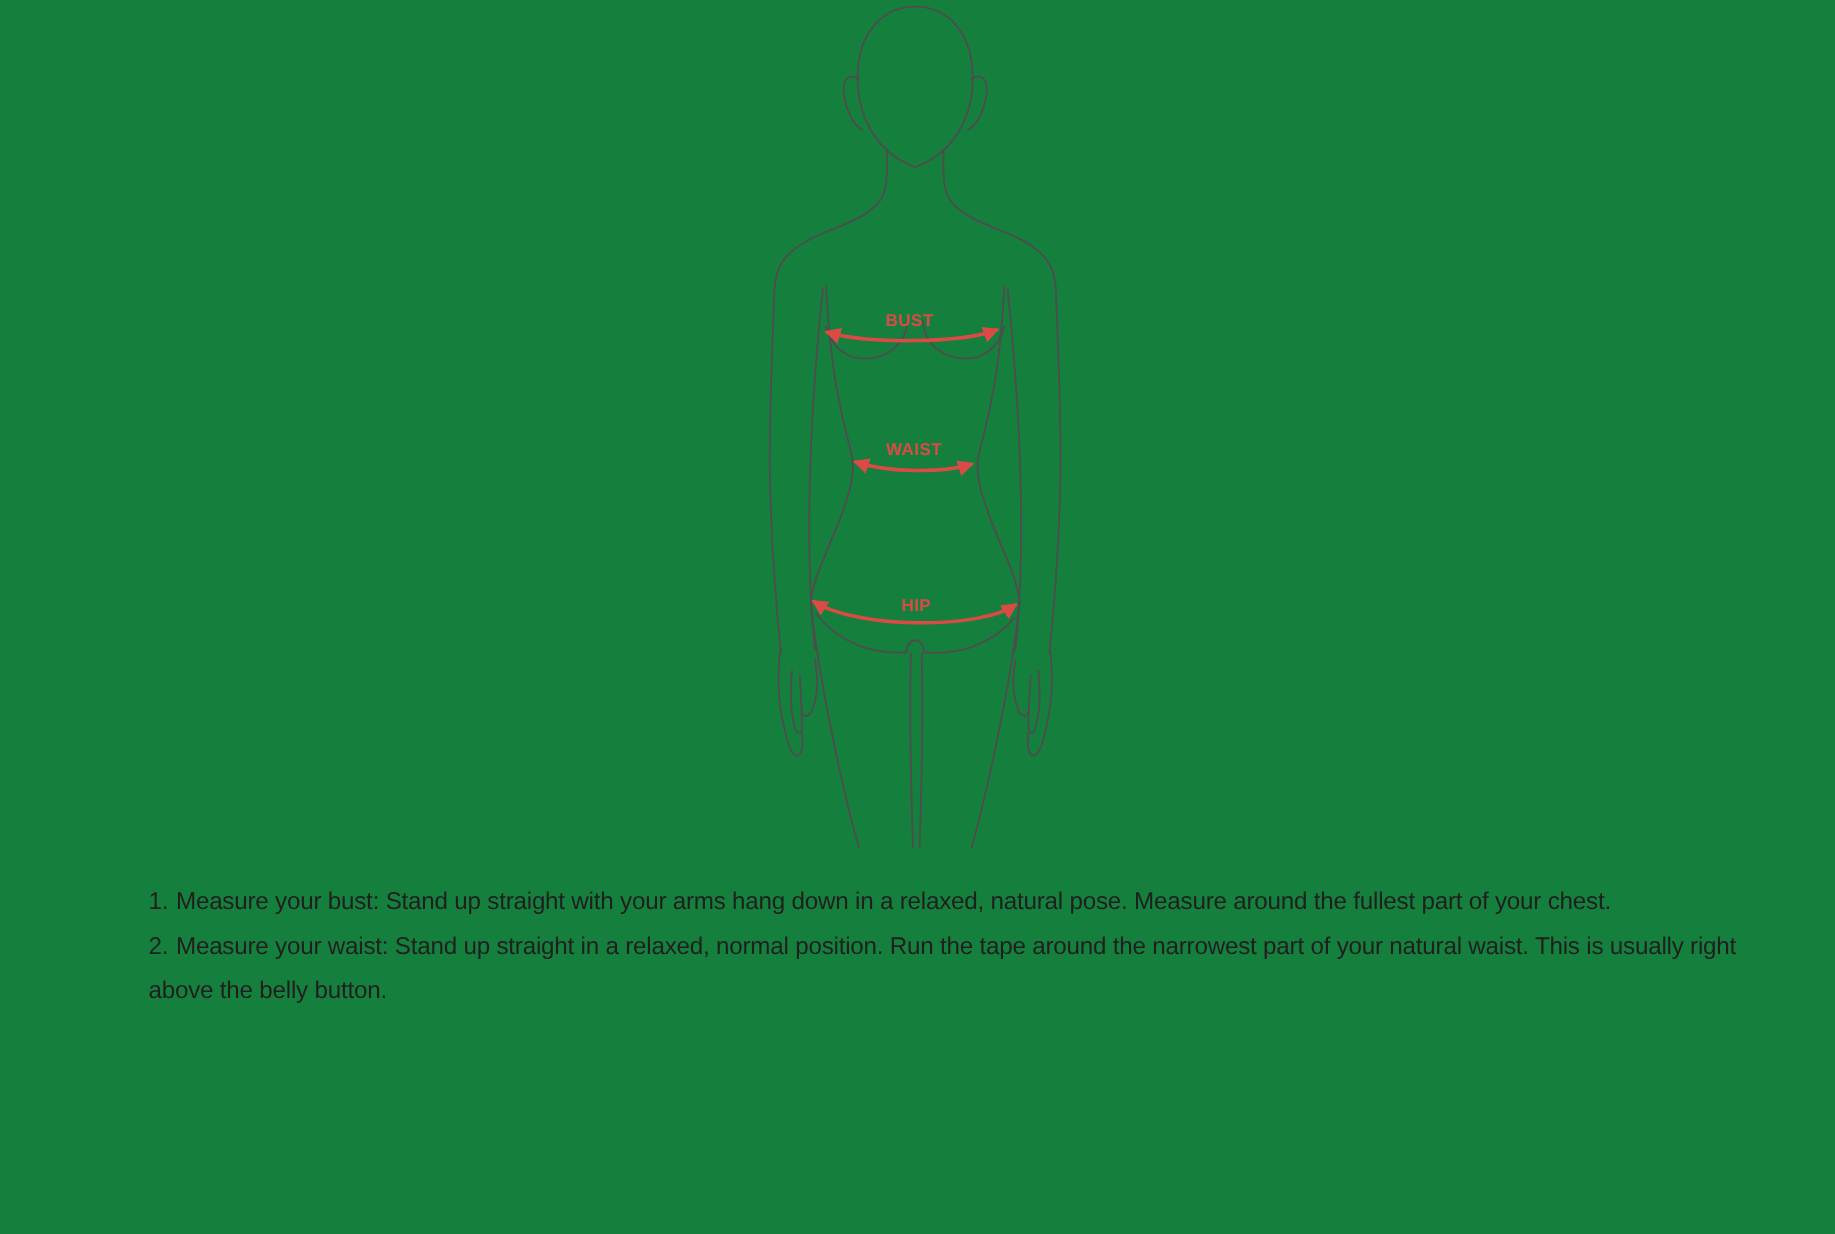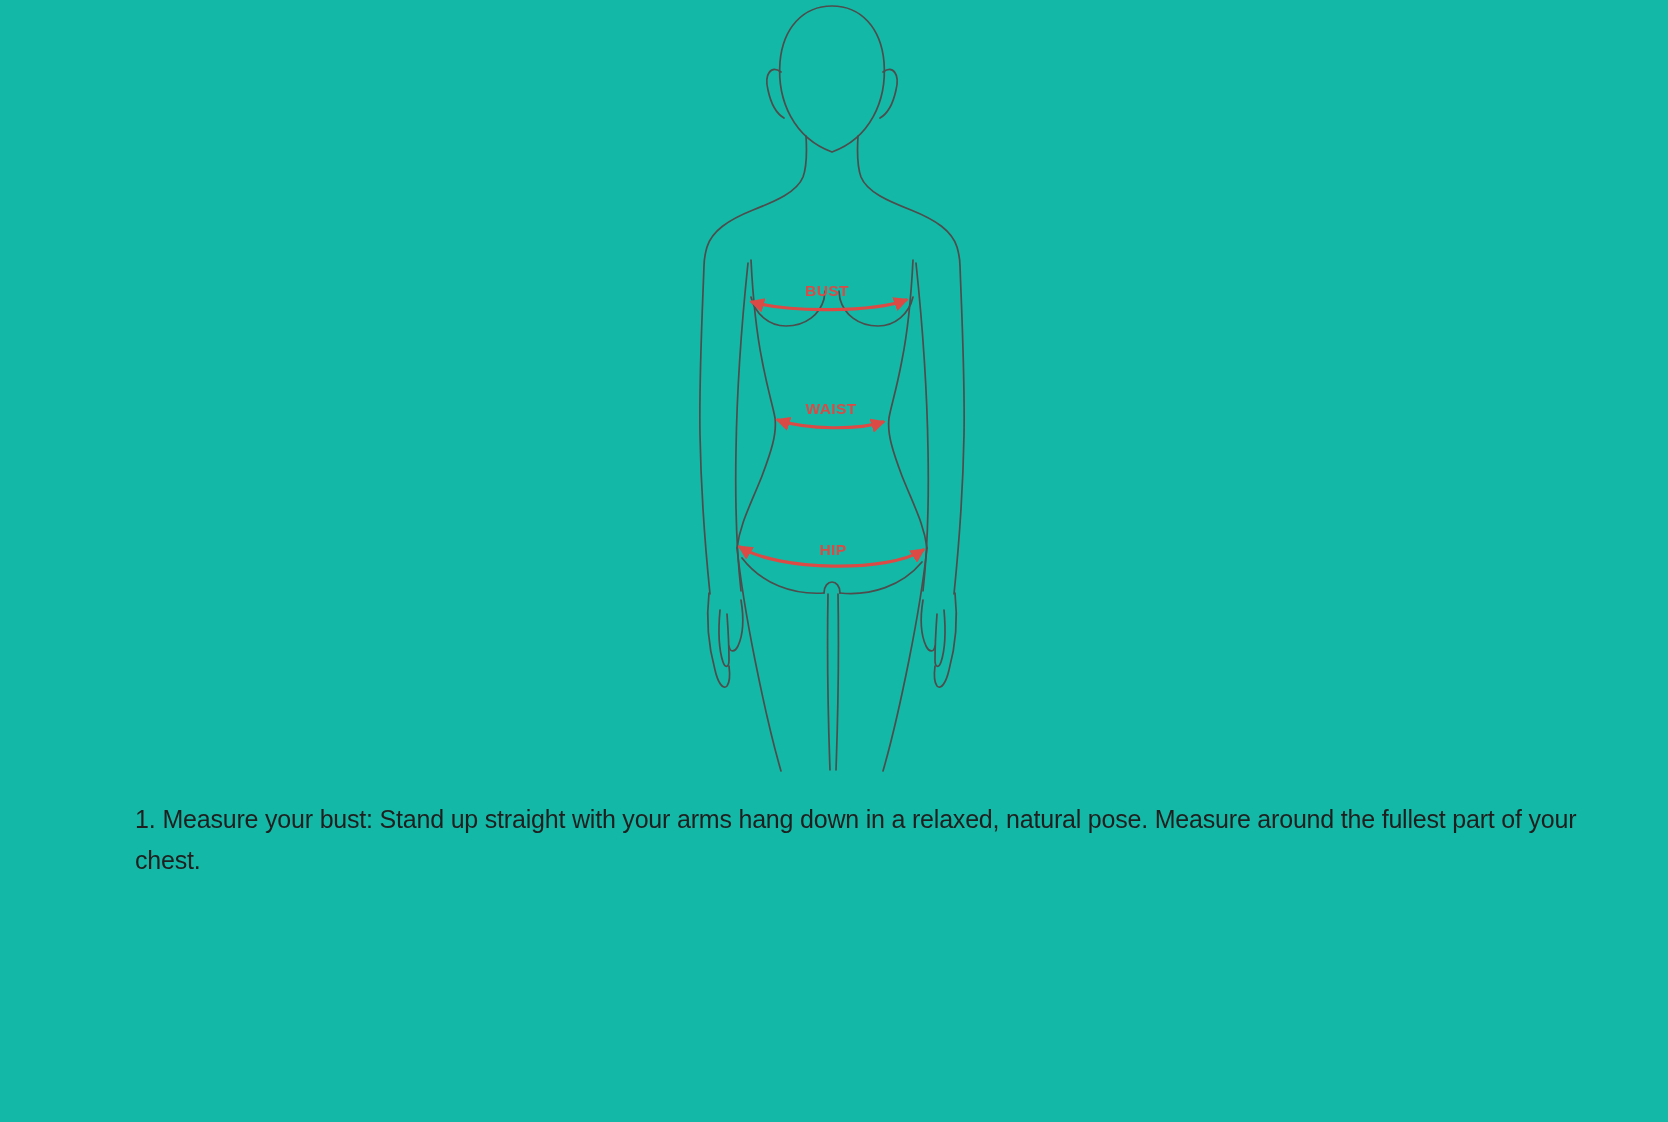--- a/index.html
+++ b/index.html
@@ -1,30 +1,30 @@
 <!DOCTYPE html>
 <html><head>
 <meta charset="utf-8">
 <style>
   html,body{margin:0;padding:0;}
   body{
     width:1668px;height:1122px;background:#ffffff;
     font-family:"Liberation Sans", sans-serif;
     position:relative;overflow:hidden;
   }
-  .page{position:absolute;inset:0;background:#14b8a6;}
+  .page{position:absolute;inset:0;background:#15803d;}
   .figure-wrap{position:absolute;left:655px;top:0;width:355px;height:795px;}
   .figure-wrap svg{display:block;width:355px;height:795px;}
   .measure-label{
     font-family:"Liberation Sans", sans-serif;
     font-weight:bold;font-size:15.5px;letter-spacing:.4px;
   }
   .instructions{
     position:absolute;left:135px;top:799px;width:1462px;
-    color:#1f1f1f;font-size:25px;line-height:40.5px;letter-spacing:-0.2px;
+    color:#1f1f1f;font-size:22px;line-height:40.5px;letter-spacing:-0.2px;
   }
   .instr{margin:0;padding:0;}
   .num{margin-right:7px;}
 </style>
 </head>
 <body>
 
 <div class="page">
 
   <div class="figure-wrap">
@@ -81,15 +81,16 @@
       <g fill="#dc4a45" text-anchor="middle">
         <text class="measure-label" x="827" y="296">BUST</text>
         <text class="measure-label" x="831" y="414">WAIST</text>
         <text class="measure-label" x="833" y="555">HIP</text>
       </g>
     </svg>
   </div>
 
   <div class="instructions">
     <p class="instr"><span class="num">1.</span><span class="txt">Measure your bust: Stand up straight with your arms hang down in a relaxed, natural pose. Measure around the fullest part of your chest.</span></p>
+    <p class="instr"><span class="num">2.</span><span class="txt">Measure your waist: Stand up straight in a relaxed, normal position. Run the tape around the narrowest part of your natural waist. This is usually right above the belly button.</span></p>
   </div>
 
 </div>
 
 </body></html>

